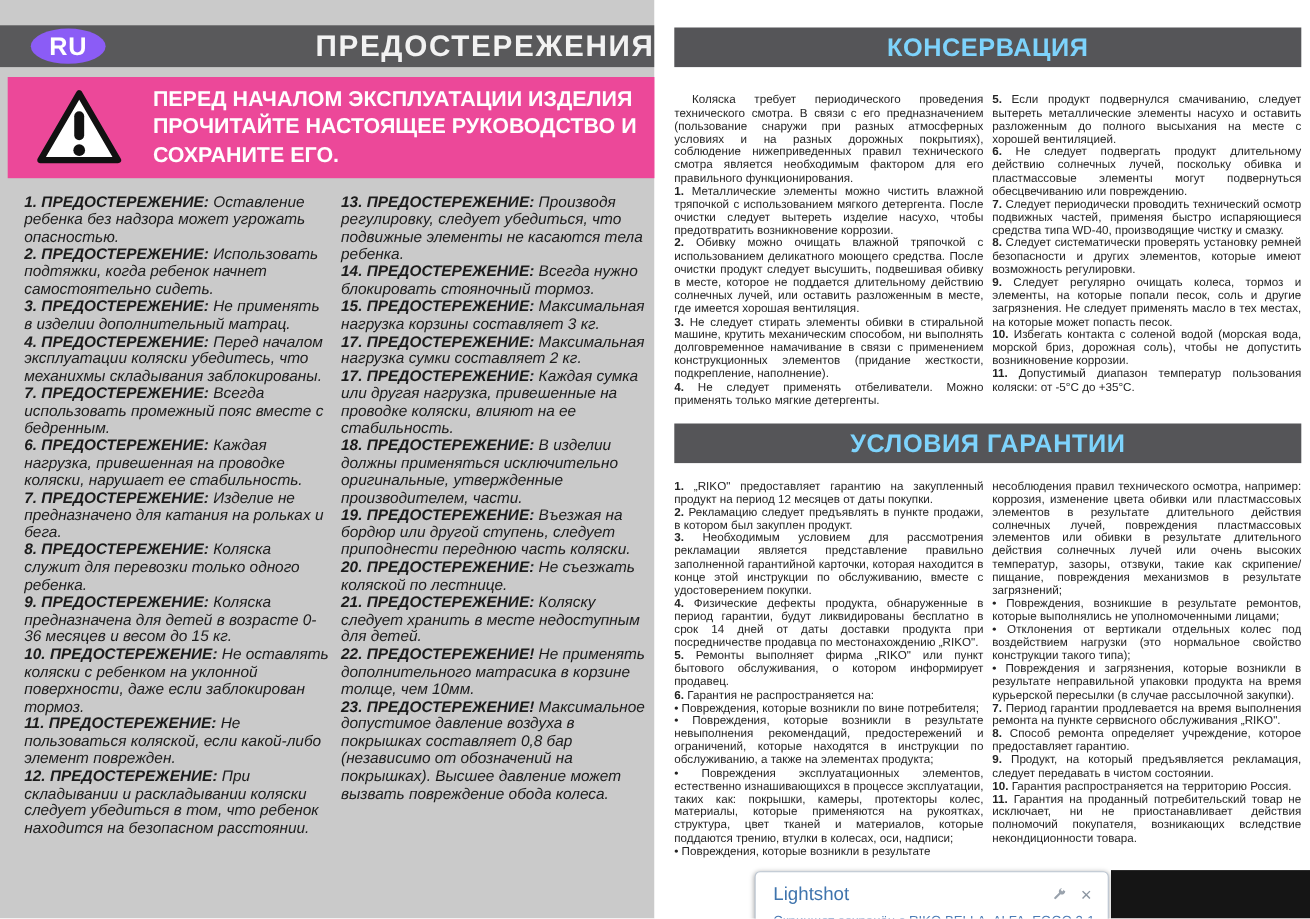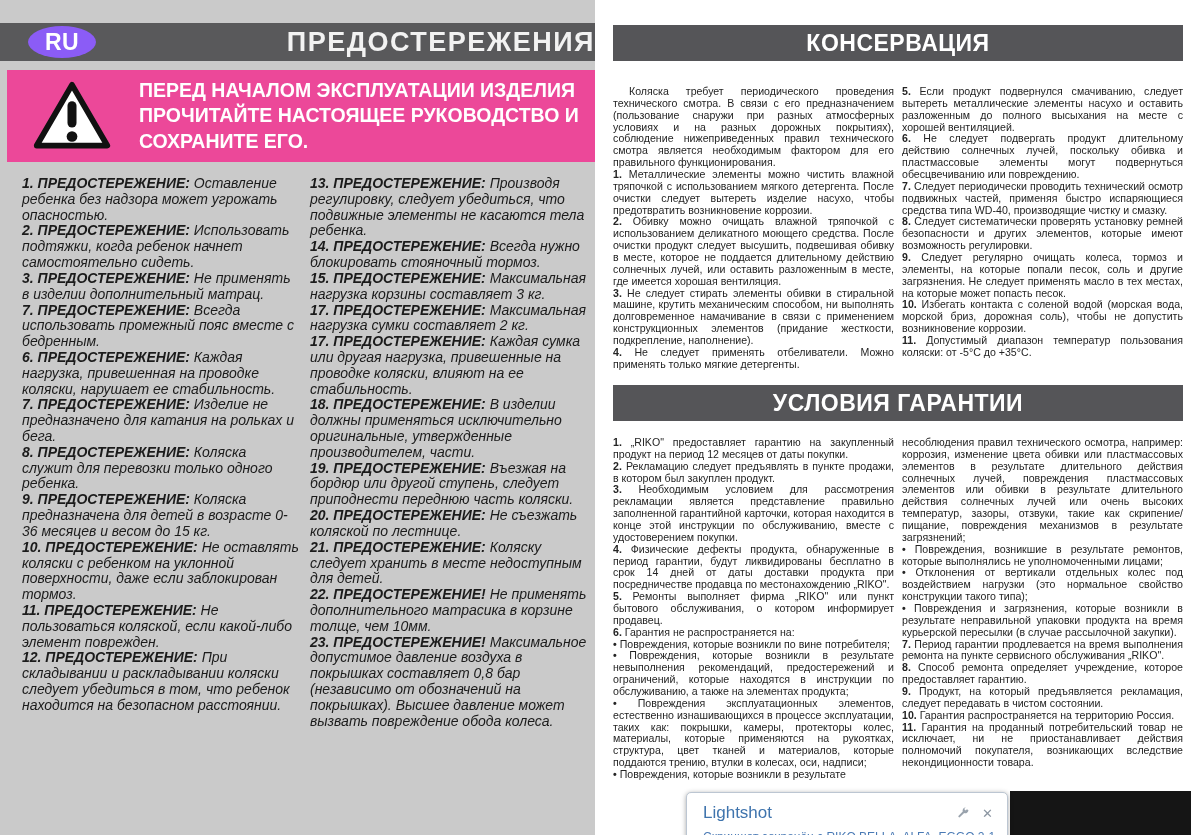--- a/index.html
+++ b/index.html
@@ -46,21 +46,21 @@
   .page-right{
     position:absolute;left:595px;top:0;width:596px;height:835px;
     background:#fff;
   }
   .rp-bar{
     position:absolute;left:18px;width:570px;height:36px;
     background:#555558;display:flex;align-items:center;justify-content:center;
   }
   .rp-bar.h1{top:25px;}
   .rp-bar.h2{top:385px;}
-  .rp-title{color:#ffffff;font-weight:bold;font-size:23px;letter-spacing:.5px;}
+  .rp-title{color:#7dd3fc;font-weight:bold;font-size:23px;letter-spacing:.5px;}
   .rp-cols{
     position:absolute;left:18px;width:570px;
     display:flex;gap:8px;overflow:hidden;
   }
   .rp-cols.maint{top:86px;height:296px;}
   .rp-cols.warr{top:437px;height:352px;}
   .rp-col{width:281px;font-size:10.6px;line-height:1.12;color:#242424;text-align:justify;}
   .rp-para{margin:0;}
   .maint-c1 .rp-para:first-child{text-indent:16px;}
   
@@ -98,20 +98,21 @@
       <circle cx="50" cy="70" r="6.5" fill="#111"></circle>
     </svg>
     <div class="alert-text">ПЕРЕД НАЧАЛОМ ЭКСПЛУАТАЦИИ ИЗДЕЛИЯ ПРОЧИТАЙТЕ НАСТОЯЩЕЕ РУКОВОДСТВО И СОХРАНИТЕ ЕГО.</div>
   </div>
 
   <div class="warn-cols">
     <div class="warn-col">
         <div class="warn-item"><span class="lbl">1. ПРЕДОСТЕРЕЖЕНИЕ: </span>Оставление ребенка без надзора может угрожать опасностью.</div>
         <div class="warn-item"><span class="lbl">2. ПРЕДОСТЕРЕЖЕНИЕ: </span>Использовать подтяжки, когда ребенок начнет самостоятельно сидеть.</div>
         <div class="warn-item"><span class="lbl">3. ПРЕДОСТЕРЕЖЕНИЕ: </span>Не применять в изделии дополнительный матрац.</div>
+        <div class="warn-item"><span class="lbl">4. ПРЕДОСТЕРЕЖЕНИЕ: </span>Перед началом эксплуатации коляски убедитесь, что механихмы складывания заблокированы.</div>
         <div class="warn-item"><span class="lbl">7. ПРЕДОСТЕРЕЖЕНИЕ: </span>Всегда использовать промежный пояс вместе с бедренным.</div>
         <div class="warn-item"><span class="lbl">6. ПРЕДОСТЕРЕЖЕНИЕ: </span>Каждая нагрузка, привешенная на проводке коляски, нарушает ее стабильность.</div>
         <div class="warn-item"><span class="lbl">7. ПРЕДОСТЕРЕЖЕНИЕ: </span>Изделие не предназначено для катания на рольках и бега.</div>
         <div class="warn-item"><span class="lbl">8. ПРЕДОСТЕРЕЖЕНИЕ: </span>Коляска служит для перевозки только одного ребенка.</div>
         <div class="warn-item"><span class="lbl">9. ПРЕДОСТЕРЕЖЕНИЕ: </span>Коляска предназначена для детей в возрасте 0-36 месяцев и весом до 15 кг.</div>
         <div class="warn-item"><span class="lbl">10. ПРЕДОСТЕРЕЖЕНИЕ: </span>Не оставлять коляски с ребенком на уклонной поверхности, даже если заблокирован тормоз.</div>
         <div class="warn-item"><span class="lbl">11. ПРЕДОСТЕРЕЖЕНИЕ: </span>Не пользоваться коляской, если какой-либо элемент поврежден.</div>
         <div class="warn-item"><span class="lbl">12. ПРЕДОСТЕРЕЖЕНИЕ: </span>При складывании и раскладывании коляски следует убедиться в том, что ребенок находится на безопасном расстоянии.</div>
       </div>
     <div class="warn-col">

